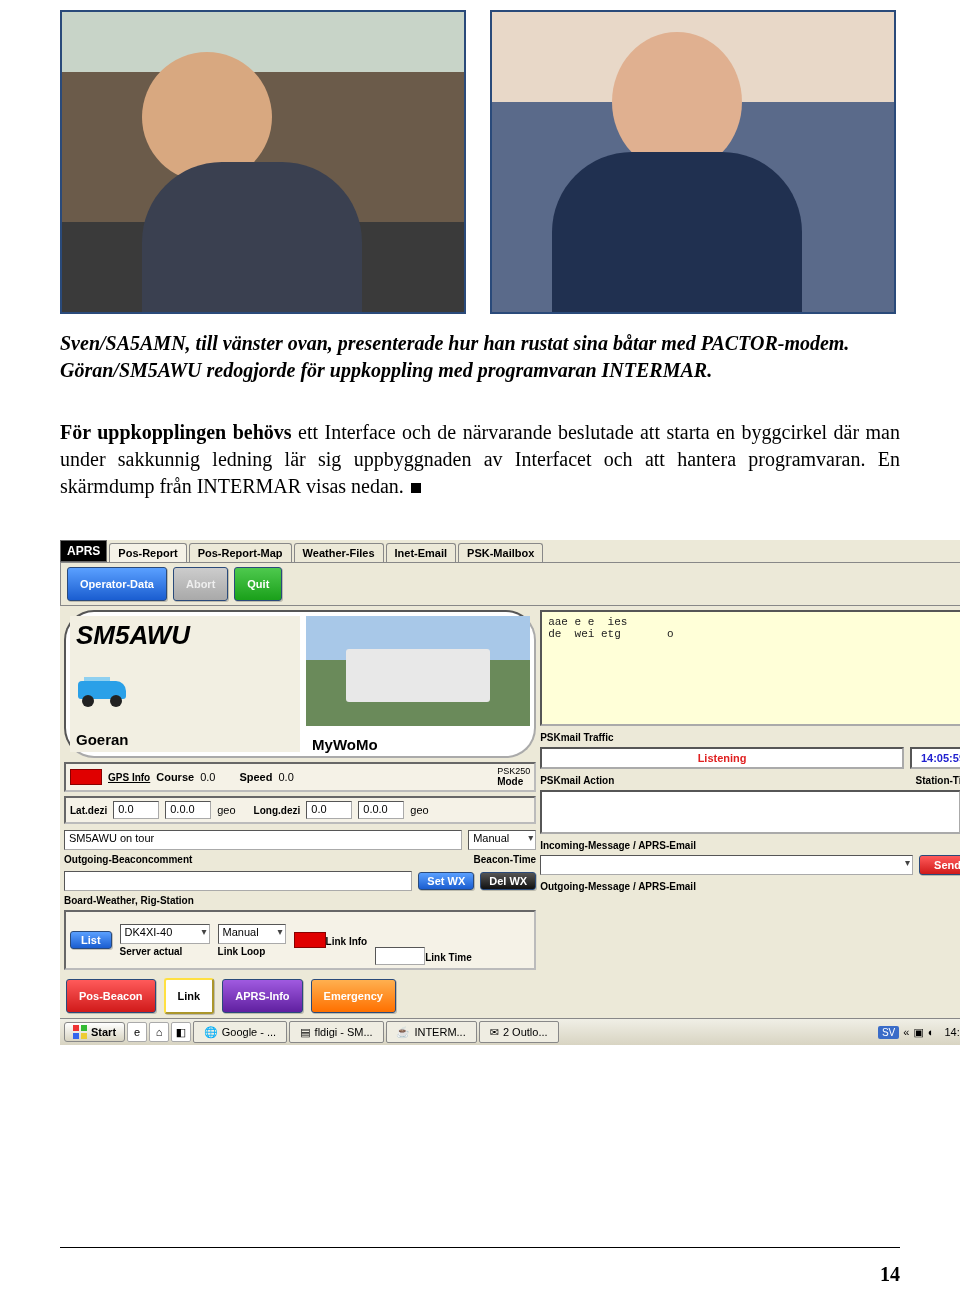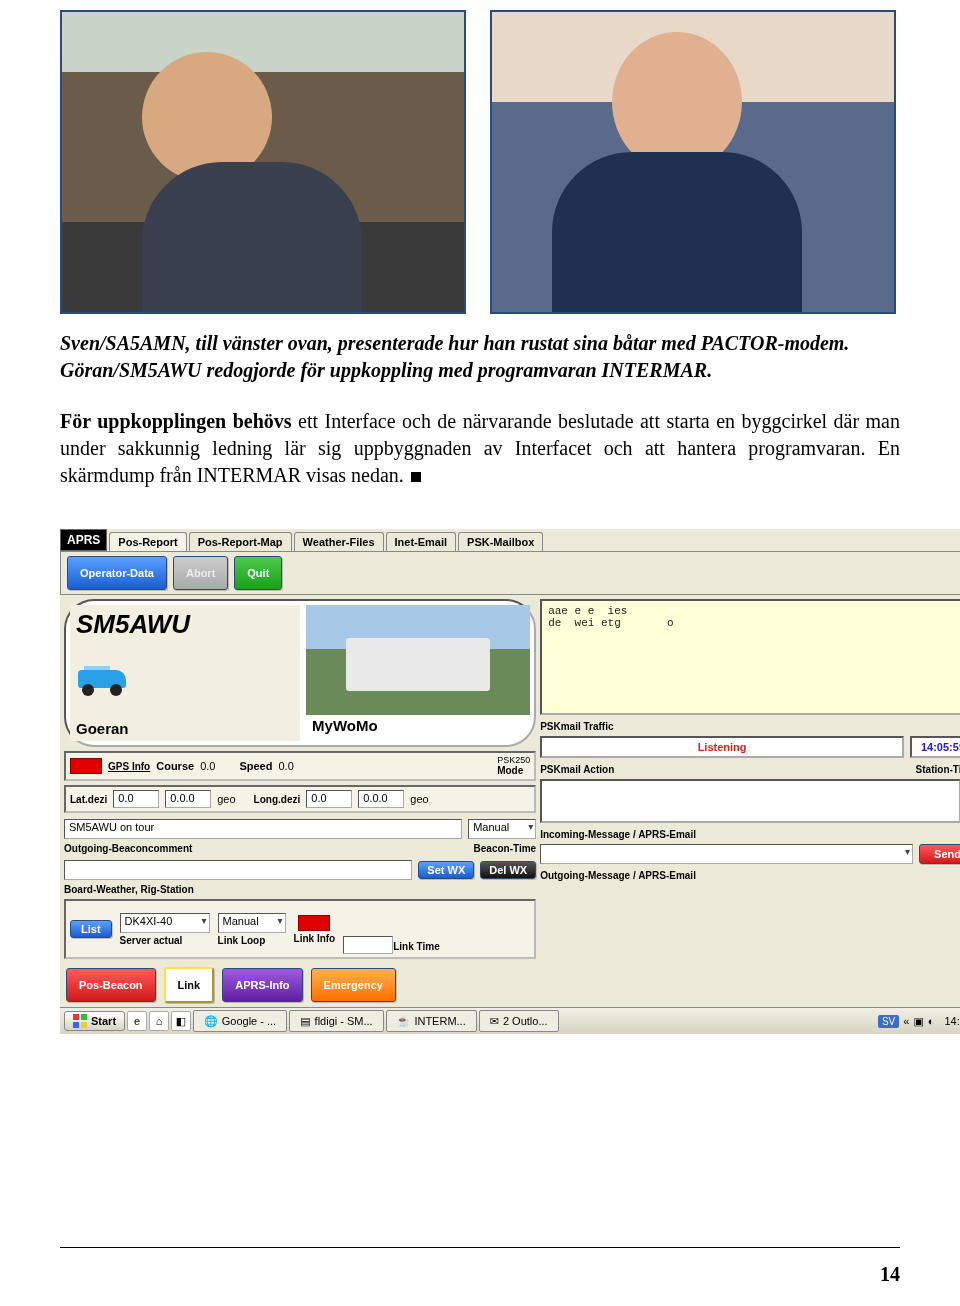--- a/index.html
+++ b/index.html
@@ -59,21 +59,21 @@
   .photo2 .collar{
     position:absolute; left:140px; top:150px; width:90px; height:40px;
     background:#b03030;
   }
 
   .caption {
     font-style: italic;
     font-weight: bold;
     font-size: 20px;
     line-height: 1.35;
-    margin-bottom: 24px;
+    margin-bottom: 35px;
   }
   .body-text {
     font-size: 20px;
     line-height: 1.35;
     text-align: justify;
     margin-bottom: 20px;
   }
   .body-text .lead { font-weight: bold; }
   .end-square {
     display:inline-block; width:10px; height:10px; background:#000; margin-left:2px;
@@ -319,21 +319,21 @@
             <div class="car-icon">
               <div class="win"></div>
                 <div class="body"></div>
                 <div class="w1"></div>
                 <div class="w2"></div>
             </div>
             <div class="name-label">Goeran</div>
           </div>
           <div style="flex:1;position:relative;">
             <div class="camper-photo"></div>
-            <div class="name-label" style="margin-top:2px;">MyWoMo</div>
+            <div class="name-label" style="margin-top:10px;">MyWoMo</div>
           </div>
         </div>
 
         <div class="sunken-row">
           <div class="red-led"></div>
           <span class="lbl small" style="text-decoration:underline;">GPS Info</span>
           <span class="lbl">Course</span>
           <span>0.0</span>
           <span style="width:12px;"></span>
           <span class="lbl">Speed</span>
@@ -379,21 +379,21 @@
         <div class="sunken-row" style="gap:8px;">
           <div class="btn blue" style="padding:2px 10px;">List</div>
           <div style="display:flex;flex-direction:column;">
             <div class="dd" style="min-width:70px;">DK4XI-40</div>
             <span class="sect-label">Server actual</span>
           </div>
           <div style="display:flex;flex-direction:column;">
             <div class="dd">Manual</div>
             <span class="sect-label">Link Loop</span>
           </div>
-          <div style="display:flex;flex-direction:column;align-items:center;">
+          <div style="display:flex;align-items:center;">
             <div class="red-led"></div>
             <span class="sect-label">Link Info</span>
           </div>
           <div style="display:flex;flex-direction:row;align-items:center;margin-top:32px;">
             <div class="small-field" style="min-width:40px;"></div>
             <span class="sect-label">Link Time</span>
           </div>
         </div>
       </div>
 

